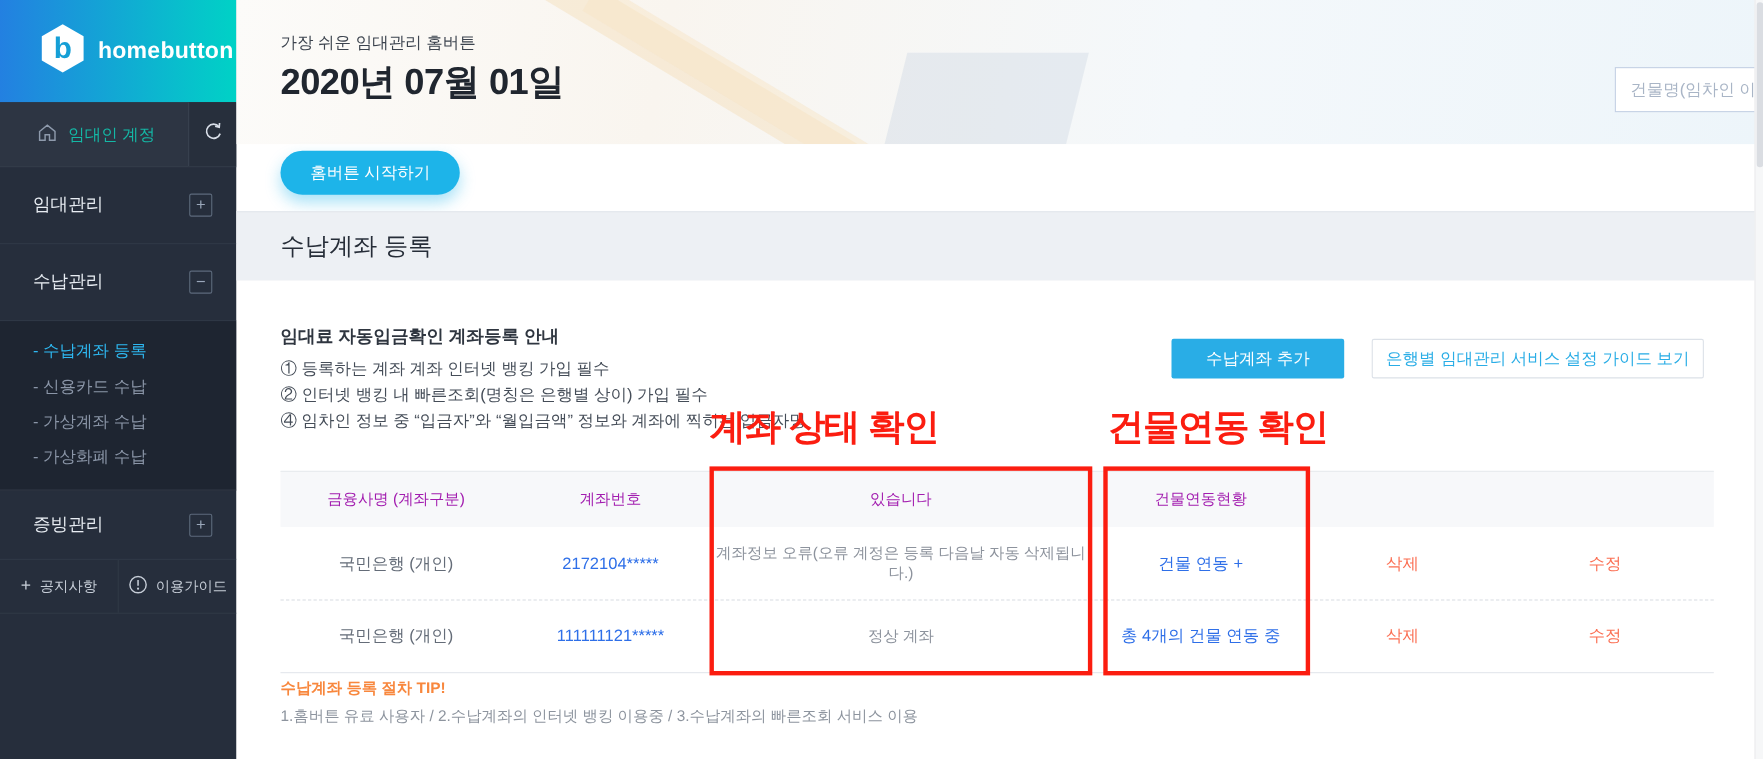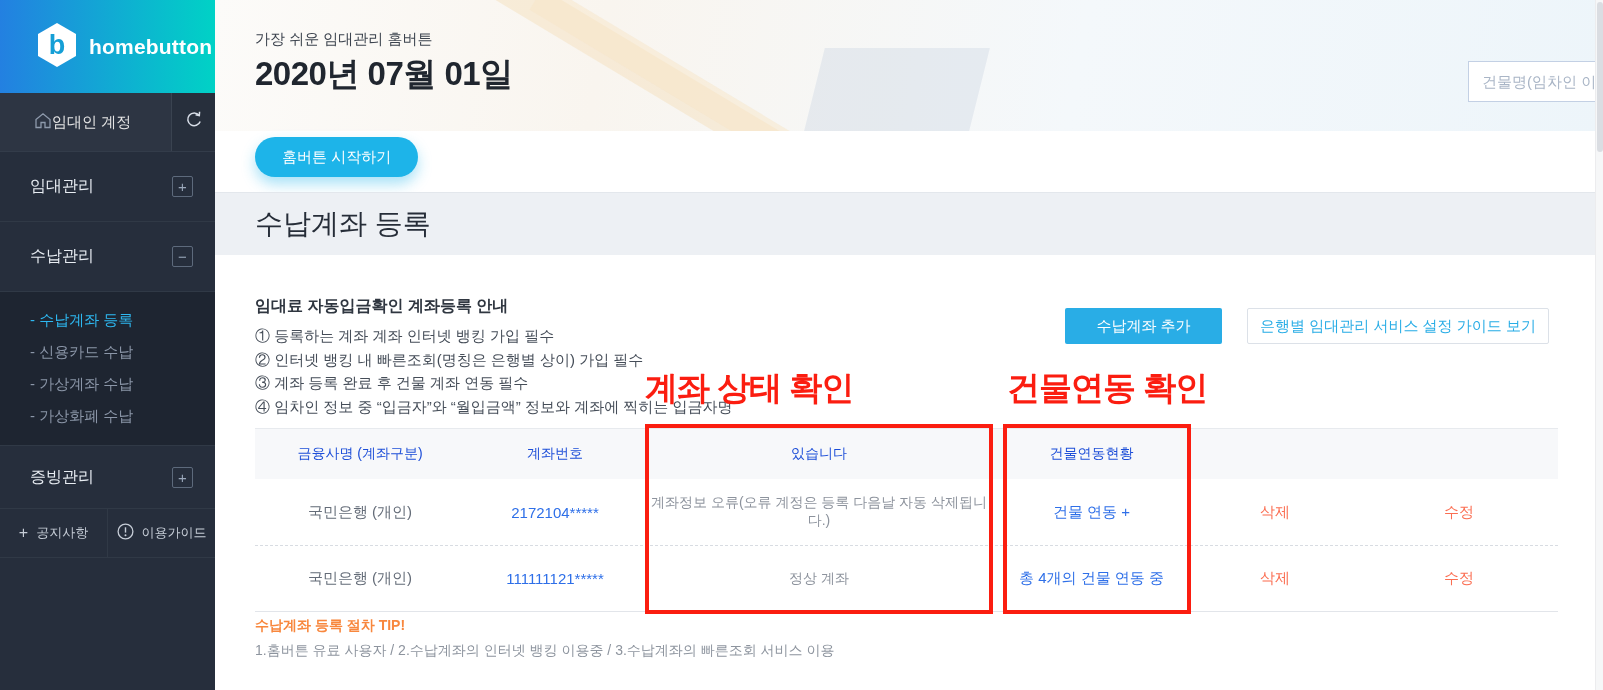--- a/index.html
+++ b/index.html
@@ -9,22 +9,22 @@
     background:#ffffff; overflow:hidden; position:relative;
   }
 
   
   .sidebar { position:absolute; left:0; top:0; width:215px; height:690px; background:#262e3c; }
   .logo-block { height:93px; background:linear-gradient(90deg,#2380e1,#00d2c6);
     display:flex; align-items:center; padding-left:36px; gap:11px; }
   .logo-text { color:#fff; font-size:21px; font-weight:bold; letter-spacing:.2px; }
 
   .account-row { height:59px; background:#2d3543; display:flex; border-bottom:1px solid #333c4a; }
-  .account-main { flex:1; display:flex; align-items:center; padding-left:34px;
-    color:#e5e5e5; font-size:15px; cursor:pointer; }
+  .account-main { flex:1; display:flex; align-items:center; gap:10px; padding-left:34px;
+    color:#14b8a6; font-size:15px; cursor:pointer; }
   .account-refresh { width:44px; border-left:1px solid #3a4350; display:flex; align-items:center;
     justify-content:center; background:#272f3c; cursor:pointer; }
 
   .menu-row { height:70px; display:flex; align-items:center; justify-content:space-between;
     padding:0 22px 0 30px; border-bottom:1px solid #303946; color:#e8edf3; font-size:16px; cursor:pointer; }
   .menu-row.short { height:63px; }
   .toggle-box { width:21px; height:21px; border:1px solid #5d6a7c; color:#9aa7ba; border-radius:2px;
     display:flex; align-items:center; justify-content:center; font-size:15px; line-height:1; }
 
   .submenu { background:#1e2531; padding:12px 0 13px; border-bottom:1px solid #303946; }
@@ -55,42 +55,42 @@
   .search-input { position:absolute; left:1253px; top:61px; width:240px; height:41px;
     border:1px solid #c3d0e4; background:#fff; padding:0 13px; font-size:15px; color:#39414c; outline:none; }
   .search-input::placeholder { color:#a9b5c6; }
 
   .start-btn { position:absolute; left:40px; top:137px; height:40px; padding:0 27px;
     border:none; border-radius:21px; background:#1db4e9; color:#fff; font-size:15px; cursor:pointer;
     box-shadow:0 7px 14px rgba(29,180,233,.38); }
 
   .section-band { position:absolute; left:0; top:192px; width:100%; height:63px;
     background:#edf0f4; border-top:1px solid #e3e7ec; display:flex; align-items:center; padding-left:40px; }
-  .section-title { font-size:28px; font-weight:500; color:#262d38; }
+  .section-title { font-size:22px; font-weight:500; color:#262d38; }
 
   .guide { position:absolute; left:40px; top:296px; }
   .guide-title { font-size:16px; font-weight:bold; color:#2f3640; margin-bottom:7px; }
   .guide-item { font-size:15px; color:#454d58; line-height:23.5px; white-space:nowrap; }
 
   .btn-add { position:absolute; left:850px; top:308px; width:157px; height:36px;
     background:#29ade6; color:#fff; font-size:15px; border:none; border-radius:2px; cursor:pointer; }
   .btn-bank-guide { position:absolute; left:1032px; top:308px; width:302px; height:36px;
     background:#fff; color:#29ade6; font-size:15px; border:1px solid #dce1e8; border-radius:2px; cursor:pointer; }
 
   .red-title { position:absolute; top:366px; font-size:33px; font-weight:800; color:#fb1d10;
     letter-spacing:-1px; z-index:6; white-space:nowrap; }
   .red-title.t1 { left:430px; }
   .red-title.t2 { left:792px; }
   .red-box { position:absolute; top:424px; height:190px; border:4px solid #fb1d10; z-index:5; }
   .red-box.b1 { left:430px; width:348px; }
   .red-box.b2 { left:788px; width:188px; }
 
   .acct-table { position:absolute; left:40px; top:428px; width:1303px; border-bottom:1px solid #e2e5ea; }
   .thead { display:flex; height:51px; background:#f7f8fa; border-top:1px solid #e7eaee;
-    align-items:center; font-size:14px; color:#1d4ed8; }
+    align-items:center; font-size:14px; color:#a21caf; }
   .trow { display:flex; height:66px; align-items:center; font-size:15px; background:#fff; }
   .trow + .trow { border-top:1px dashed #d8dce2; }
   .cell { text-align:center; }
   .c1 { width:210px; } .c2 { width:180px; } .c3 { width:348px; }
   .c4 { width:197px; } .c5 { width:170px; } .c6 { width:198px; }
   .bank-name { color:#646c78; }
   .link-blue { color:#2e6fe8; cursor:pointer; }
   .status-text { color:#8d939d; font-size:14px; }
   .link-coral { color:#fb6e52; cursor:pointer; }
 
@@ -193,21 +193,20 @@
   <button class="start-btn">홈버튼 시작하기</button>
 
   <div class="section-band">
     <span class="section-title">수납계좌 등록</span>
   </div>
 
   <div class="guide">
     <div class="guide-title">임대료 자동입금확인 계좌등록 안내</div>
     <div class="guide-item">① 등록하는 계좌 계좌 인터넷 뱅킹 가입 필수</div>
     <div class="guide-item">② 인터넷 뱅킹 내 빠른조회(명칭은 은행별 상이) 가입 필수</div>
-    <div class="guide-item">③ 계좌 등록 완료 후 건물 계좌 연동 필수</div>
     <div class="guide-item">④ 임차인 정보 중 “입금자”와 “월입금액” 정보와 계좌에 찍히는 입금자명</div>
   </div>
 
   <button class="btn-add">수납계좌 추가</button>
   <button class="btn-bank-guide">은행별 임대관리 서비스 설정 가이드 보기</button>
 
   <div class="red-title t1">계좌 상태 확인</div>
   <div class="red-title t2">건물연동 확인</div>
   <div class="red-box b1"></div>
   <div class="red-box b2"></div>

